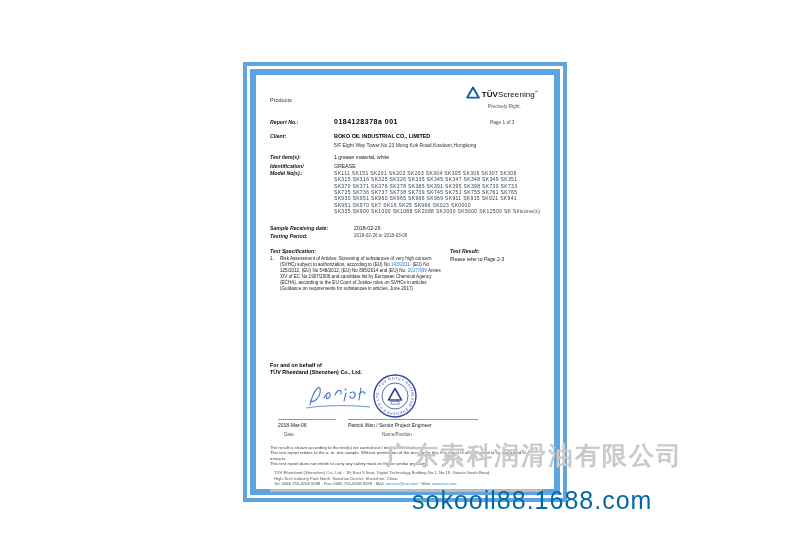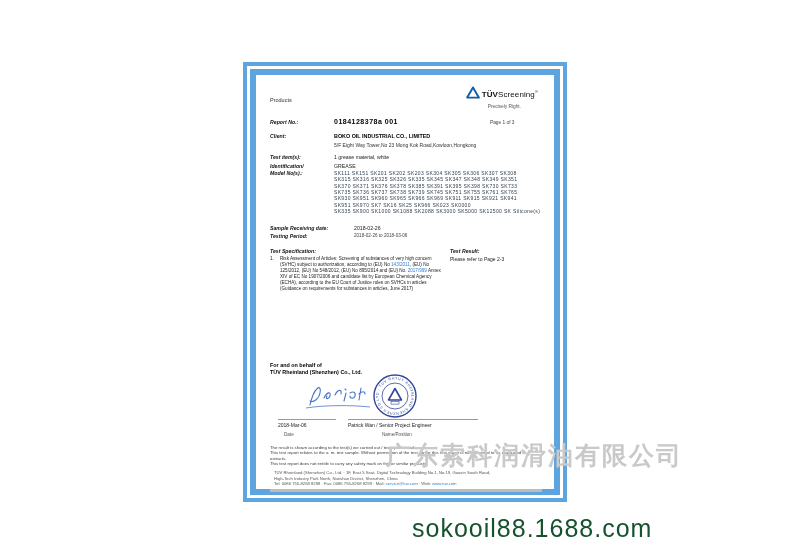--- a/index.html
+++ b/index.html
@@ -61,22 +61,22 @@
   
   .disclaimer{margin-top:8px;font-size:4.3px;color:#3a3a3a;line-height:5.4px;}
   .address{margin-top:4px;margin-left:4px;font-size:4.2px;color:#555;line-height:5.2px;}
   .graybar{margin-top:3px;height:3px;background:#bcbcbc;width:100%;}
   
   .wm-company{
     position:absolute;left:386px;top:439px;font-size:25px;font-weight:bold;
     color:#c9c9c9;letter-spacing:2px;white-space:nowrap;z-index:5;
   }
   .wm-url{
-    position:absolute;left:412px;top:486px;font-size:25px;color:#14532d;
-    letter-spacing:1px;white-space:nowrap;z-index:5;margin-top:28px;
+    position:absolute;left:412px;top:486px;font-size:25px;color:#0369a1;
+    letter-spacing:1px;white-space:nowrap;z-index:5;
   }
 </style>
 </head>
 <body>
 
 <div class="doc-outer">
   <div class="doc-inner">
     <div class="content">
 
       <div class="hdr">

